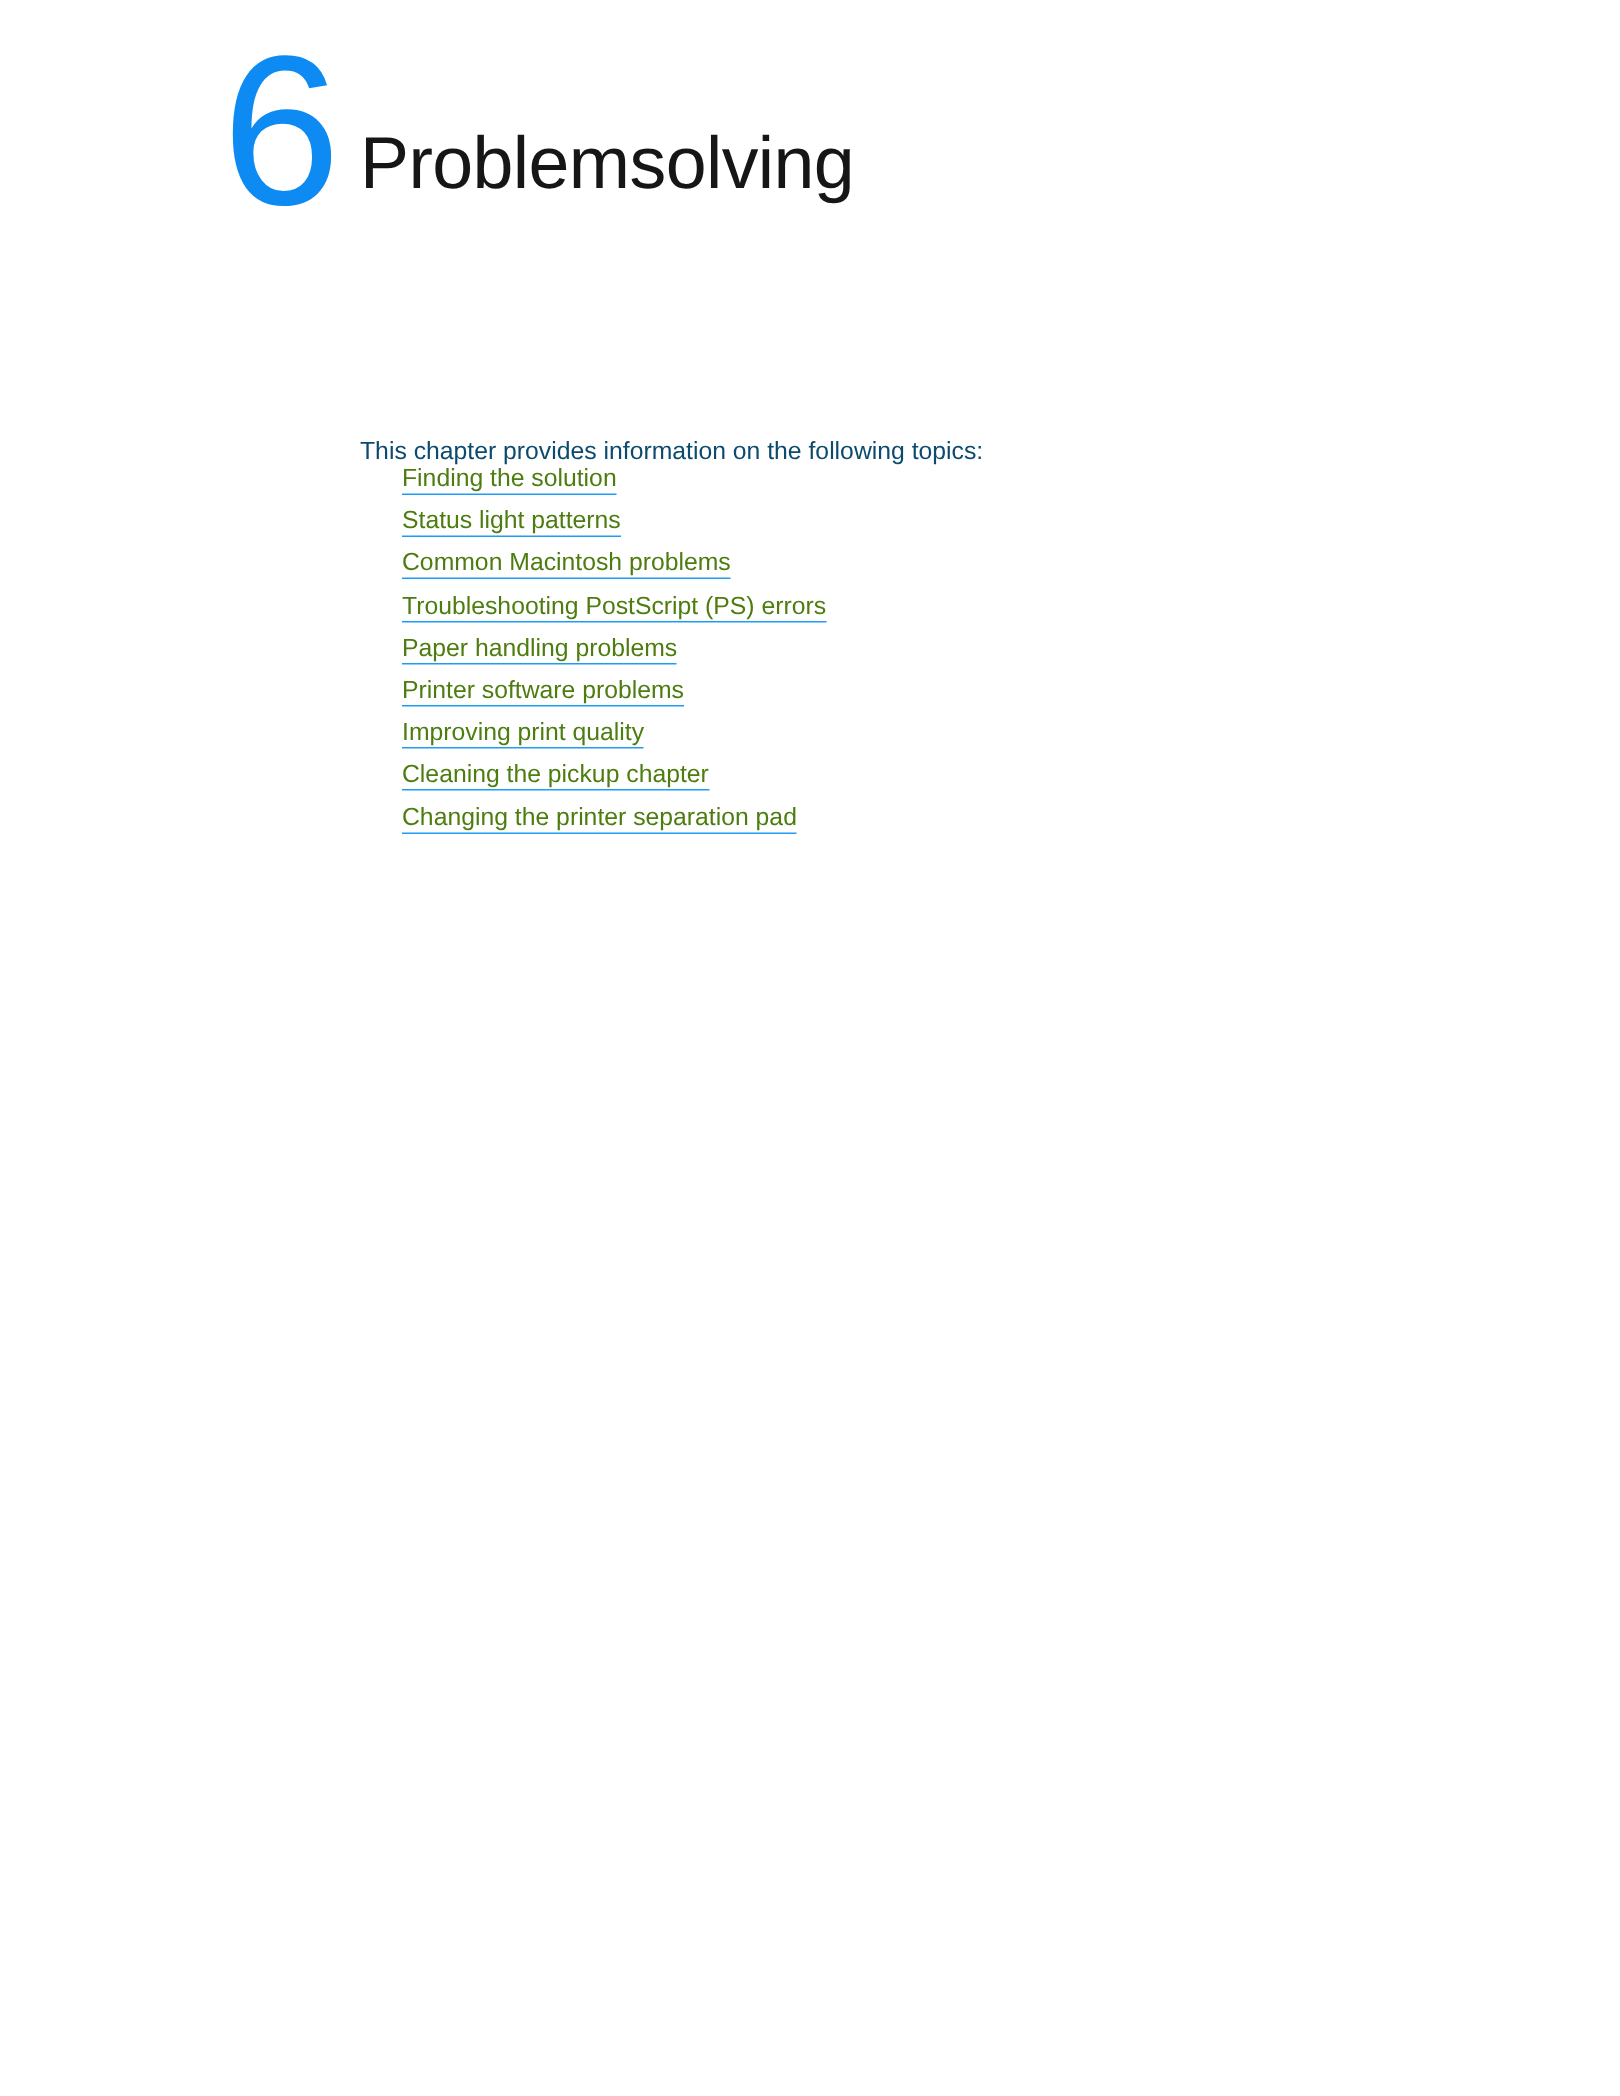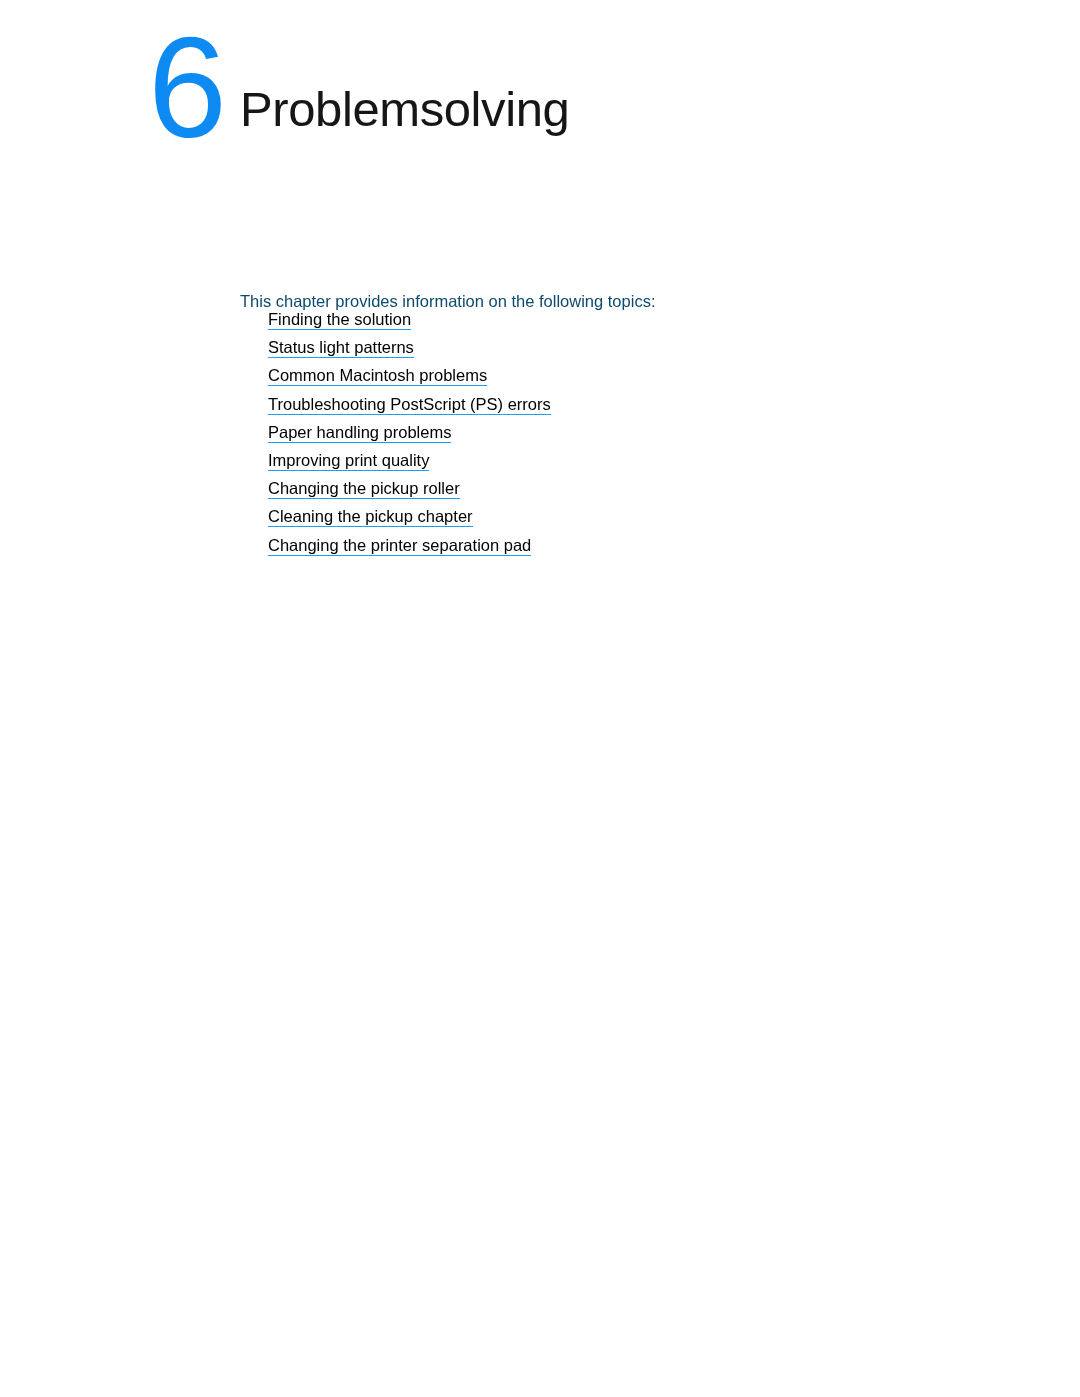--- a/index.html
+++ b/index.html
@@ -73,21 +73,21 @@
     list-style: none;
   }
   .toc-item {
     margin: 0;
     padding: 0;
     height: 28.2px;
     line-height: 28.2px;
   }
   .toc-link {
     font-size: 16.5px;
-    color: #000000;
+    color: #4d7c0f;
     text-decoration: none;
     border-bottom: 1px solid #1f9cf6;
     padding-bottom: 1px;
     white-space: nowrap;
     cursor: pointer;
   }
 
   
   .page-footer {
     position: absolute;
@@ -119,24 +119,24 @@
     <li class="toc-item">
       <a class="toc-link" href="#">Common Macintosh problems</a>
     </li>
     <li class="toc-item">
       <a class="toc-link" href="#">Troubleshooting PostScript (PS) errors</a>
     </li>
     <li class="toc-item">
       <a class="toc-link" href="#">Paper handling problems</a>
     </li>
     <li class="toc-item">
-      <a class="toc-link" href="#">Improving print quality</a>
+      <a class="toc-link" href="#">Printer software problems</a>
     </li>
     <li class="toc-item">
-      <a class="toc-link" href="#">Changing the pickup roller</a>
+      <a class="toc-link" href="#">Improving print quality</a>
     </li>
     <li class="toc-item">
       <a class="toc-link" href="#">Cleaning the pickup chapter</a>
     </li>
     <li class="toc-item">
       <a class="toc-link" href="#">Changing the printer separation pad</a>
     </li>
   </ul>
 
   <div class="page-footer">

